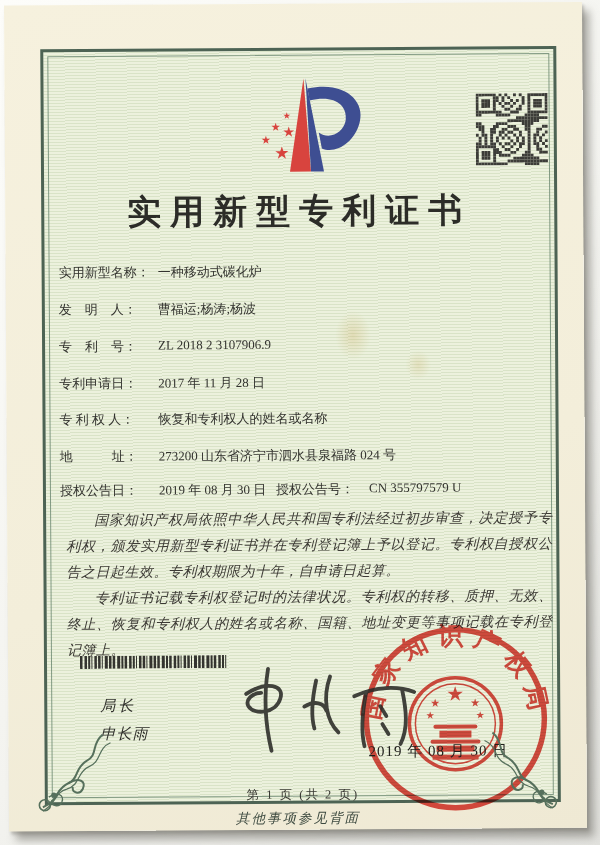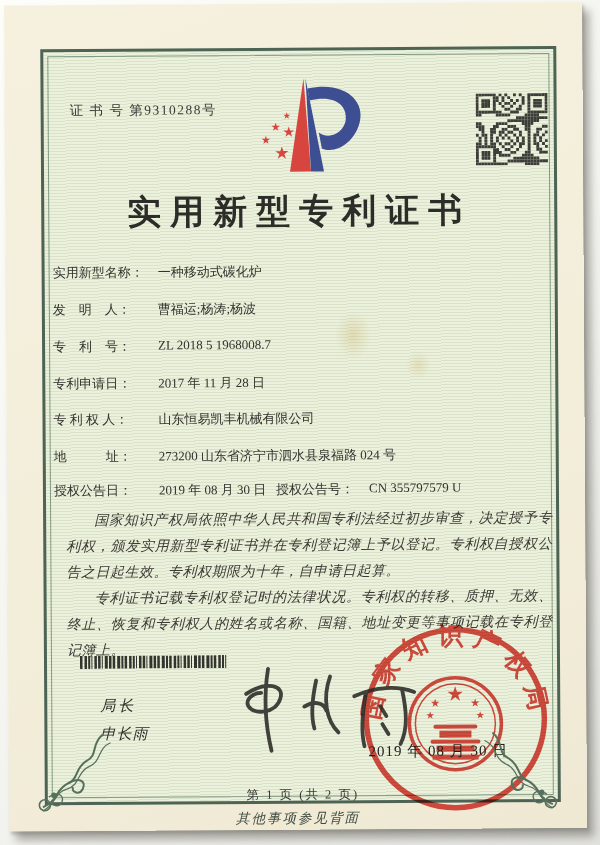--- a/index.html
+++ b/index.html
@@ -14,21 +14,21 @@
     border:3px solid #4d6354;
     background-color:#ecf1dd;
     background-image:repeating-linear-gradient(178.5deg,rgba(141,170,112,.20) 0 1px,rgba(0,0,0,0) 1px 3px);}
   .inner-line{position:absolute;inset:4px;border:1px solid rgba(104,132,110,.8);pointer-events:none;}
   .cert-no{position:absolute;left:26px;top:50px;font-size:13.5px;letter-spacing:1.5px;color:#3a3a36;}
   .logo{position:absolute;left:196px;top:24px;width:142px;height:104px;}
   .qr{position:absolute;left:432px;top:44px;width:72px;height:72px;}
   .title{position:absolute;left:0;top:138px;width:100%;text-align:center;
     font-size:34px;font-weight:bold;letter-spacing:9px;color:#2c2c28;}
   .frow{position:absolute;left:0;width:100%;height:20px;font-size:13px;color:#33332f;}
-  .fl{position:absolute;left:8px;white-space:pre;}
+  .fl{position:absolute;left:14px;white-space:pre;}
   .fv{position:absolute;left:113px;white-space:pre;}
   .fl2{position:absolute;left:230px;}
   .fv2{position:absolute;left:323px;}
   .body-text{position:absolute;left:20px;top:456px;width:486px;
     font-size:14px;line-height:26px;color:#3c3a35;font-style:italic;text-align:justify;}
   .body-text p{margin:0;text-indent:2em;letter-spacing:.5px;}
   .barcode{position:absolute;left:33px;top:604px;width:150px;height:13px;}
   .sig-role{position:absolute;left:53px;top:645px;font-size:15px;color:#2f2f2b;
     font-family:"Liberation Sans","DejaVu Sans",sans-serif;letter-spacing:3px;font-style:italic;}
   .sig-name{position:absolute;left:53px;top:673px;font-size:15px;color:#2f2f2b;
@@ -53,21 +53,20 @@
 </style>
 </head>
 <body>
 
 <div class="paper">
   <div class="frame">
     <div class="inner-line"></div>
     <div class="stain stain1"></div>
     <div class="stain stain2"></div>
 
-    <div class="cert-no">证 书 号 第9310288号</div>
 
     <svg class="logo" viewBox="0 0 142 104" xmlns="http://www.w3.org/2000/svg">
       <polygon points="64,4 71,97 50,97" fill="#d8443e"></polygon>
       <polygon points="66,4 84,97 71,97" fill="#3e4e92"></polygon>
       <path d="M 68,14 C 104,6 126,26 120,48 C 115,68 96,80 82,74 L 79,58 C 90,66 104,58 106,46 C 108,30 94,20 70,26 Z" fill="#3e4e92"></path>
       <text x="47" y="44" font-size="9" fill="#d8443e" text-anchor="middle">★</text>
       <text x="36" y="56" font-size="11" fill="#d8443e" text-anchor="middle">★</text>
       <text x="49" y="62" font-size="14" fill="#d8443e" text-anchor="middle">★</text>
       <text x="26" y="69" font-size="11" fill="#d8443e" text-anchor="middle">★</text>
       <text x="42" y="84" font-size="17" fill="#d8443e" text-anchor="middle">★</text>
@@ -400,29 +399,29 @@
     <div class="frow" style="top:212px">
       <span class="fl">实用新型名称：</span>
       <span class="fv">一种移动式碳化炉</span>
     </div>
     <div class="frow" style="top:249px">
       <span class="fl">发　明　人：</span>
       <span class="fv">曹福运;杨涛;杨波</span>
     </div>
     <div class="frow" style="top:286px">
       <span class="fl">专　利　号：</span>
-      <span class="fv">ZL 2018 5 1968008.7</span>
+      <span class="fv">ZL 2018 2 3107906.9</span>
     </div>
     <div class="frow" style="top:323px">
       <span class="fl">专利申请日：</span>
       <span class="fv">2017 年 11 月 28 日</span>
     </div>
     <div class="frow" style="top:359px">
       <span class="fl">专 利 权 人：</span>
-      <span class="fv">山东恒易凯丰机械有限公司</span>
+      <span class="fv">恢复和专利权人的姓名或名称</span>
     </div>
     <div class="frow" style="top:396px">
       <span class="fl">地　　　址：</span>
       <span class="fv">273200 山东省济宁市泗水县泉福路 024 号</span>
     </div>
     <div class="frow" style="top:430px">
       <span class="fl">授权公告日：</span>
       <span class="fv">2019 年 08 月 30 日</span>
       <span class="fl2">授权公告号：</span>
       <span class="fv2">CN 355797579 U</span>

